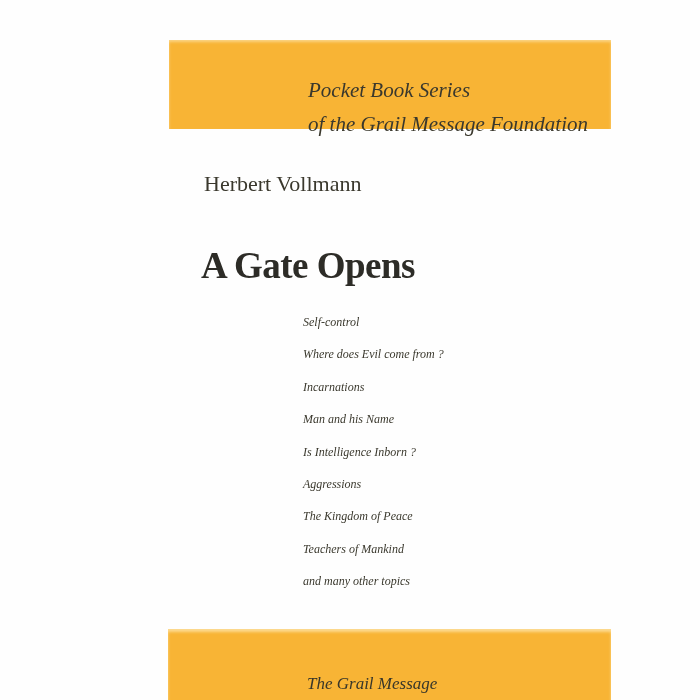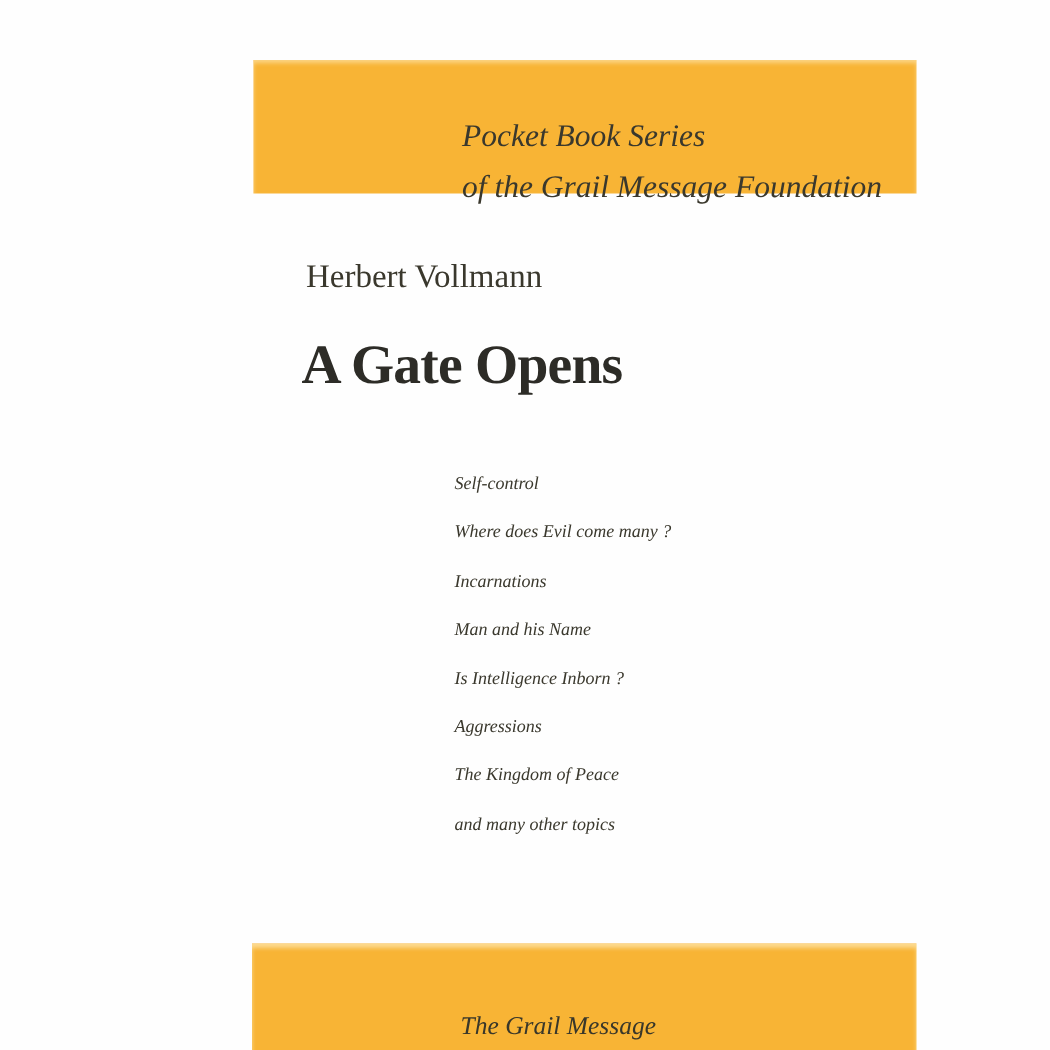--- a/index.html
+++ b/index.html
@@ -43,21 +43,21 @@
   }
   .author {
     position: absolute;
     left: 164px; top: 131px;
     font-size: 22px;
     color: var(--ink);
     white-space: nowrap;
   }
   .title {
     position: absolute;
-    left: 161px; top: 185px;
+    left: 161px; top: 207px;
     font-weight: 700;
     font-size: 37px;
     line-height: 1;
     letter-spacing: -0.5px;
     color: var(--title-ink);
     white-space: nowrap;
   }
   .topics {
     position: absolute;
     left: 253px; top: 261px;
@@ -93,26 +93,27 @@
       <div>of the Grail Message Foundation</div>
     </div>
   </div>
 
   <div class="author">Herbert Vollmann</div>
 
   <h1 class="title">A Gate Opens</h1>
 
   <div class="topics">
     <div>Self-control</div>
-    <div>Where does Evil come many ?</div>
+    <div>Where does Evil come from ?</div>
     <div>Incarnations</div>
     <div>Man and his Name</div>
     <div>Is Intelligence Inborn ?</div>
     <div>Aggressions</div>
     <div>The Kingdom of Peace</div>
+    <div>Teachers of Mankind</div>
     <div>and many other topics</div>
   </div>
 
   <div class="band band-bottom">
     <div class="publisher-lines">
       <div>The Grail Message</div>
       <div>Stuttgart</div>
     </div>
   </div>
 

